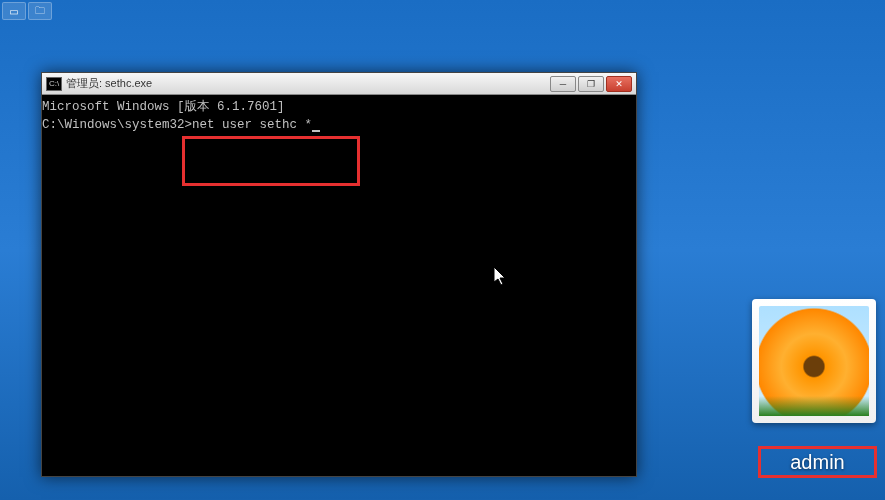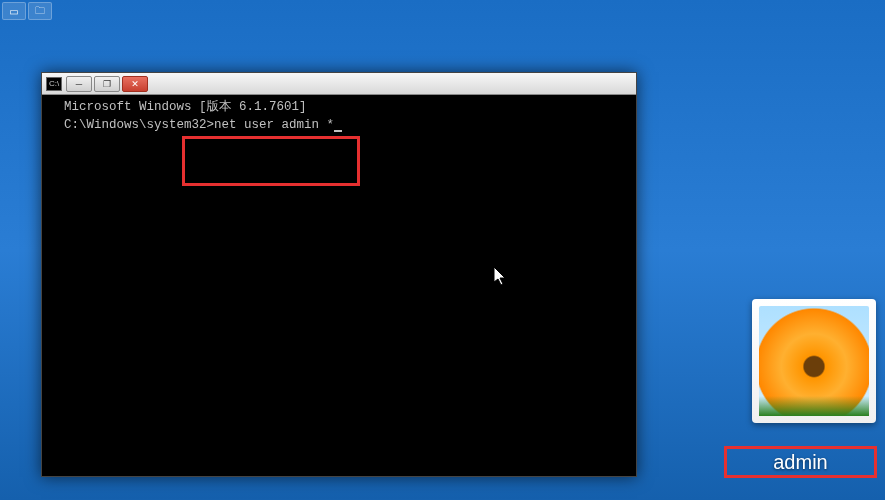--- a/index.html
+++ b/index.html
@@ -81,21 +81,21 @@
     align-items: center;
     justify-content: center;
     color: #333;
   }
   .win-btn.close {
     background: linear-gradient(to bottom, #e87060, #c84030);
     color: #fff;
     border-color: #a03020;
   }
   .cmd-body {
-    padding: 4px 22px;
+    padding: 4px 0;
     font-family: "Consolas", "Courier New", monospace;
     font-size: 12.5px;
     color: #c0c0c0;
     line-height: 1.4;
     position: relative;
     height: calc(100% - 22px);
   }
   .cmd-line { white-space: pre; }
   .cmd-highlight-box {
     position: absolute;
@@ -157,21 +157,21 @@
     bottom: 0;
     left: 0;
     right: 0;
     height: 20px;
     background: linear-gradient(to top, #2a8020, transparent);
   }
   .user-label {
     position: absolute;
     right: 8px;
     bottom: 22px;
-    width: 153px;
+    width: 119px;
     height: 32px;
     border: 3px solid #e63030;
     display: flex;
     align-items: center;
     justify-content: center;
     color: #fff;
     font-size: 20px;
     font-weight: 300;
     text-shadow: 0 1px 3px rgba(0,0,0,0.6);
   }
@@ -180,30 +180,31 @@
 <body>
 
 <div class="taskbar-icons">
   <div class="taskbar-icon">▭</div>
   <div class="taskbar-icon">🗀</div>
 </div>
 
 <div class="cmd-window">
   <div class="cmd-titlebar">
     <div class="cmd-titlebar-icon">C:\</div>
+    <div class="cmd-title">管理员: sethc.exe</div>
     <div class="win-controls">
       <div class="win-btn">─</div>
       <div class="win-btn">❐</div>
       <div class="win-btn close">✕</div>
     </div>
   </div>
   <div class="cmd-body">
     <div class="cmd-line">Microsoft Windows [版本 6.1.7601]</div>
     <div class="cmd-line"></div>
-    <div class="cmd-line"><span>C:\Windows\system32&gt;</span><span>net user admin *</span><span class="cursor"></span></div>
+    <div class="cmd-line"><span>C:\Windows\system32&gt;</span><span>net user sethc *</span><span class="cursor"></span></div>
   </div>
 </div>
 
 <div class="cmd-highlight-box"></div>
 
 <svg class="mouse-cursor" width="16" height="20" viewBox="0 0 16 20">
   <path d="M0,0 L0,15 L4,12 L7,18 L9,17 L6,11 L11,11 Z" fill="#fff" stroke="#000" stroke-width="1"></path>
 </svg>
 
 <div class="user-tile">

